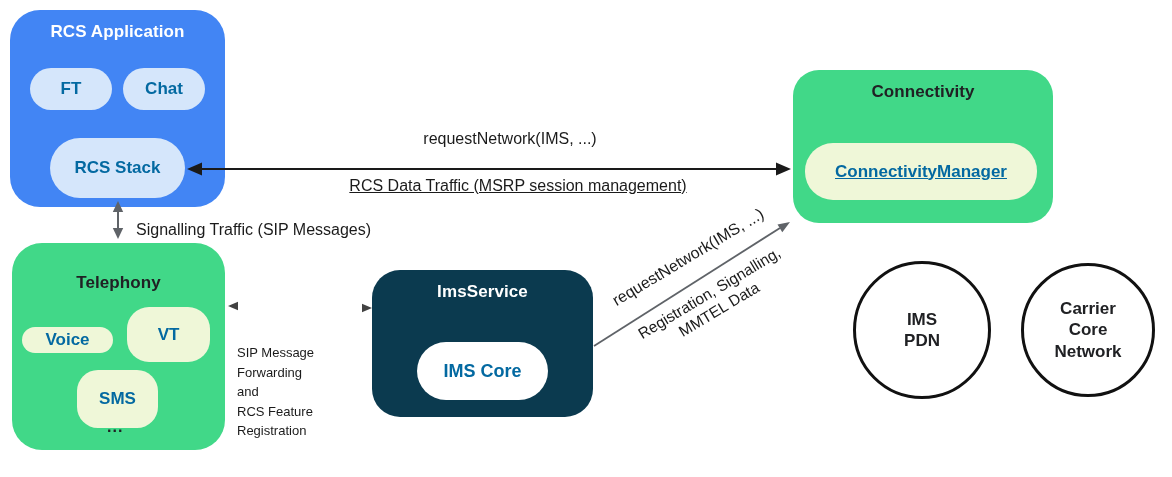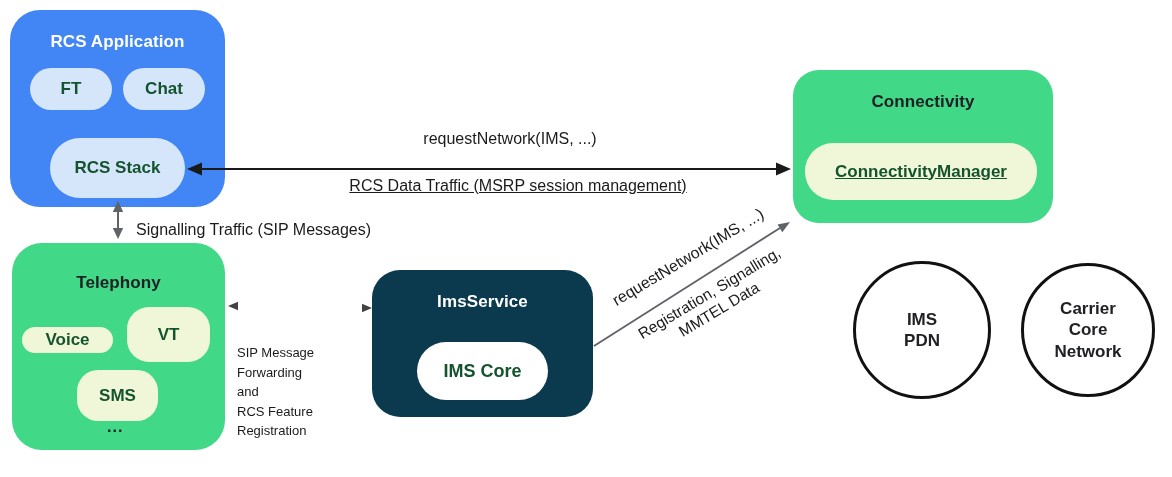--- a/index.html
+++ b/index.html
@@ -8,25 +8,25 @@
     width:1172px;height:477px;
     background:#ffffff;
     font-family:"Liberation Sans", sans-serif;
     color:#202124;
     overflow:hidden;
   }
   .box{position:absolute;box-sizing:border-box;}
   .rounded{border-radius:30px;}
   .box-title{
     text-align:center;font-weight:bold;font-size:17px;
-    padding-top:22px;letter-spacing:.1px;
+    padding-top:12px;letter-spacing:.1px;
   }
   .pill{
     position:absolute;display:flex;align-items:center;justify-content:center;
-    font-weight:bold;font-size:17px;color:#14532d;
+    font-weight:bold;font-size:17px;color:#0369a1;
   }
   .blue-box{background:#4285F4;}
   .green-box{background:#41D888;}
   .navy-box{background:#0B3A4F;}
   .lightblue-pill{background:#D5E6FB;}
   .cream-pill{background:#EFF7D8;}
   .white-pill{background:#ffffff;}
   .white-text{color:#ffffff;}
   .circle{
     position:absolute;border:3px solid #111111;border-radius:50%;
@@ -55,21 +55,21 @@
     <div class="box-title white-text">RCS Application</div>
     <div class="pill lightblue-pill" style="left:20px;top:58px;width:82px;height:42px;border-radius:21px;">FT</div>
     <div class="pill lightblue-pill" style="left:113px;top:58px;width:82px;height:42px;border-radius:21px;">Chat</div>
     <div class="pill lightblue-pill" style="left:40px;top:128px;width:135px;height:60px;border-radius:30px;">RCS Stack</div>
   </div>
 
   <div class="box rounded green-box" style="left:12px;top:243px;width:213px;height:207px;">
     <div class="box-title" style="padding-top:30px;">Telephony</div>
     <div class="pill cream-pill" style="left:10px;top:64px;width:91px;height:26px;border-radius:22px;margin-top:20px;">Voice</div>
     <div class="pill cream-pill" style="left:115px;top:64px;width:83px;height:55px;border-radius:22px;">VT</div>
-    <div class="pill cream-pill" style="left:65px;top:127px;width:81px;height:51px;border-radius:21px;">SMS</div>
+    <div class="pill cream-pill" style="left:65px;top:127px;width:81px;height:58px;border-radius:21px;">SMS</div>
     <div class="ellipsis" style="left:95px;top:175px;">...</div>
   </div>
 
   <div class="box navy-box" style="left:372px;top:270px;width:221px;height:147px;border-radius:28px;">
     <div class="box-title white-text">ImsService</div>
     <div class="pill white-pill" style="left:45px;top:72px;width:131px;height:58px;border-radius:29px;font-size:18px;">IMS Core</div>
   </div>
 
   <div class="box green-box" style="left:793px;top:70px;width:260px;height:153px;border-radius:26px;">
     <div class="box-title">Connectivity</div>

